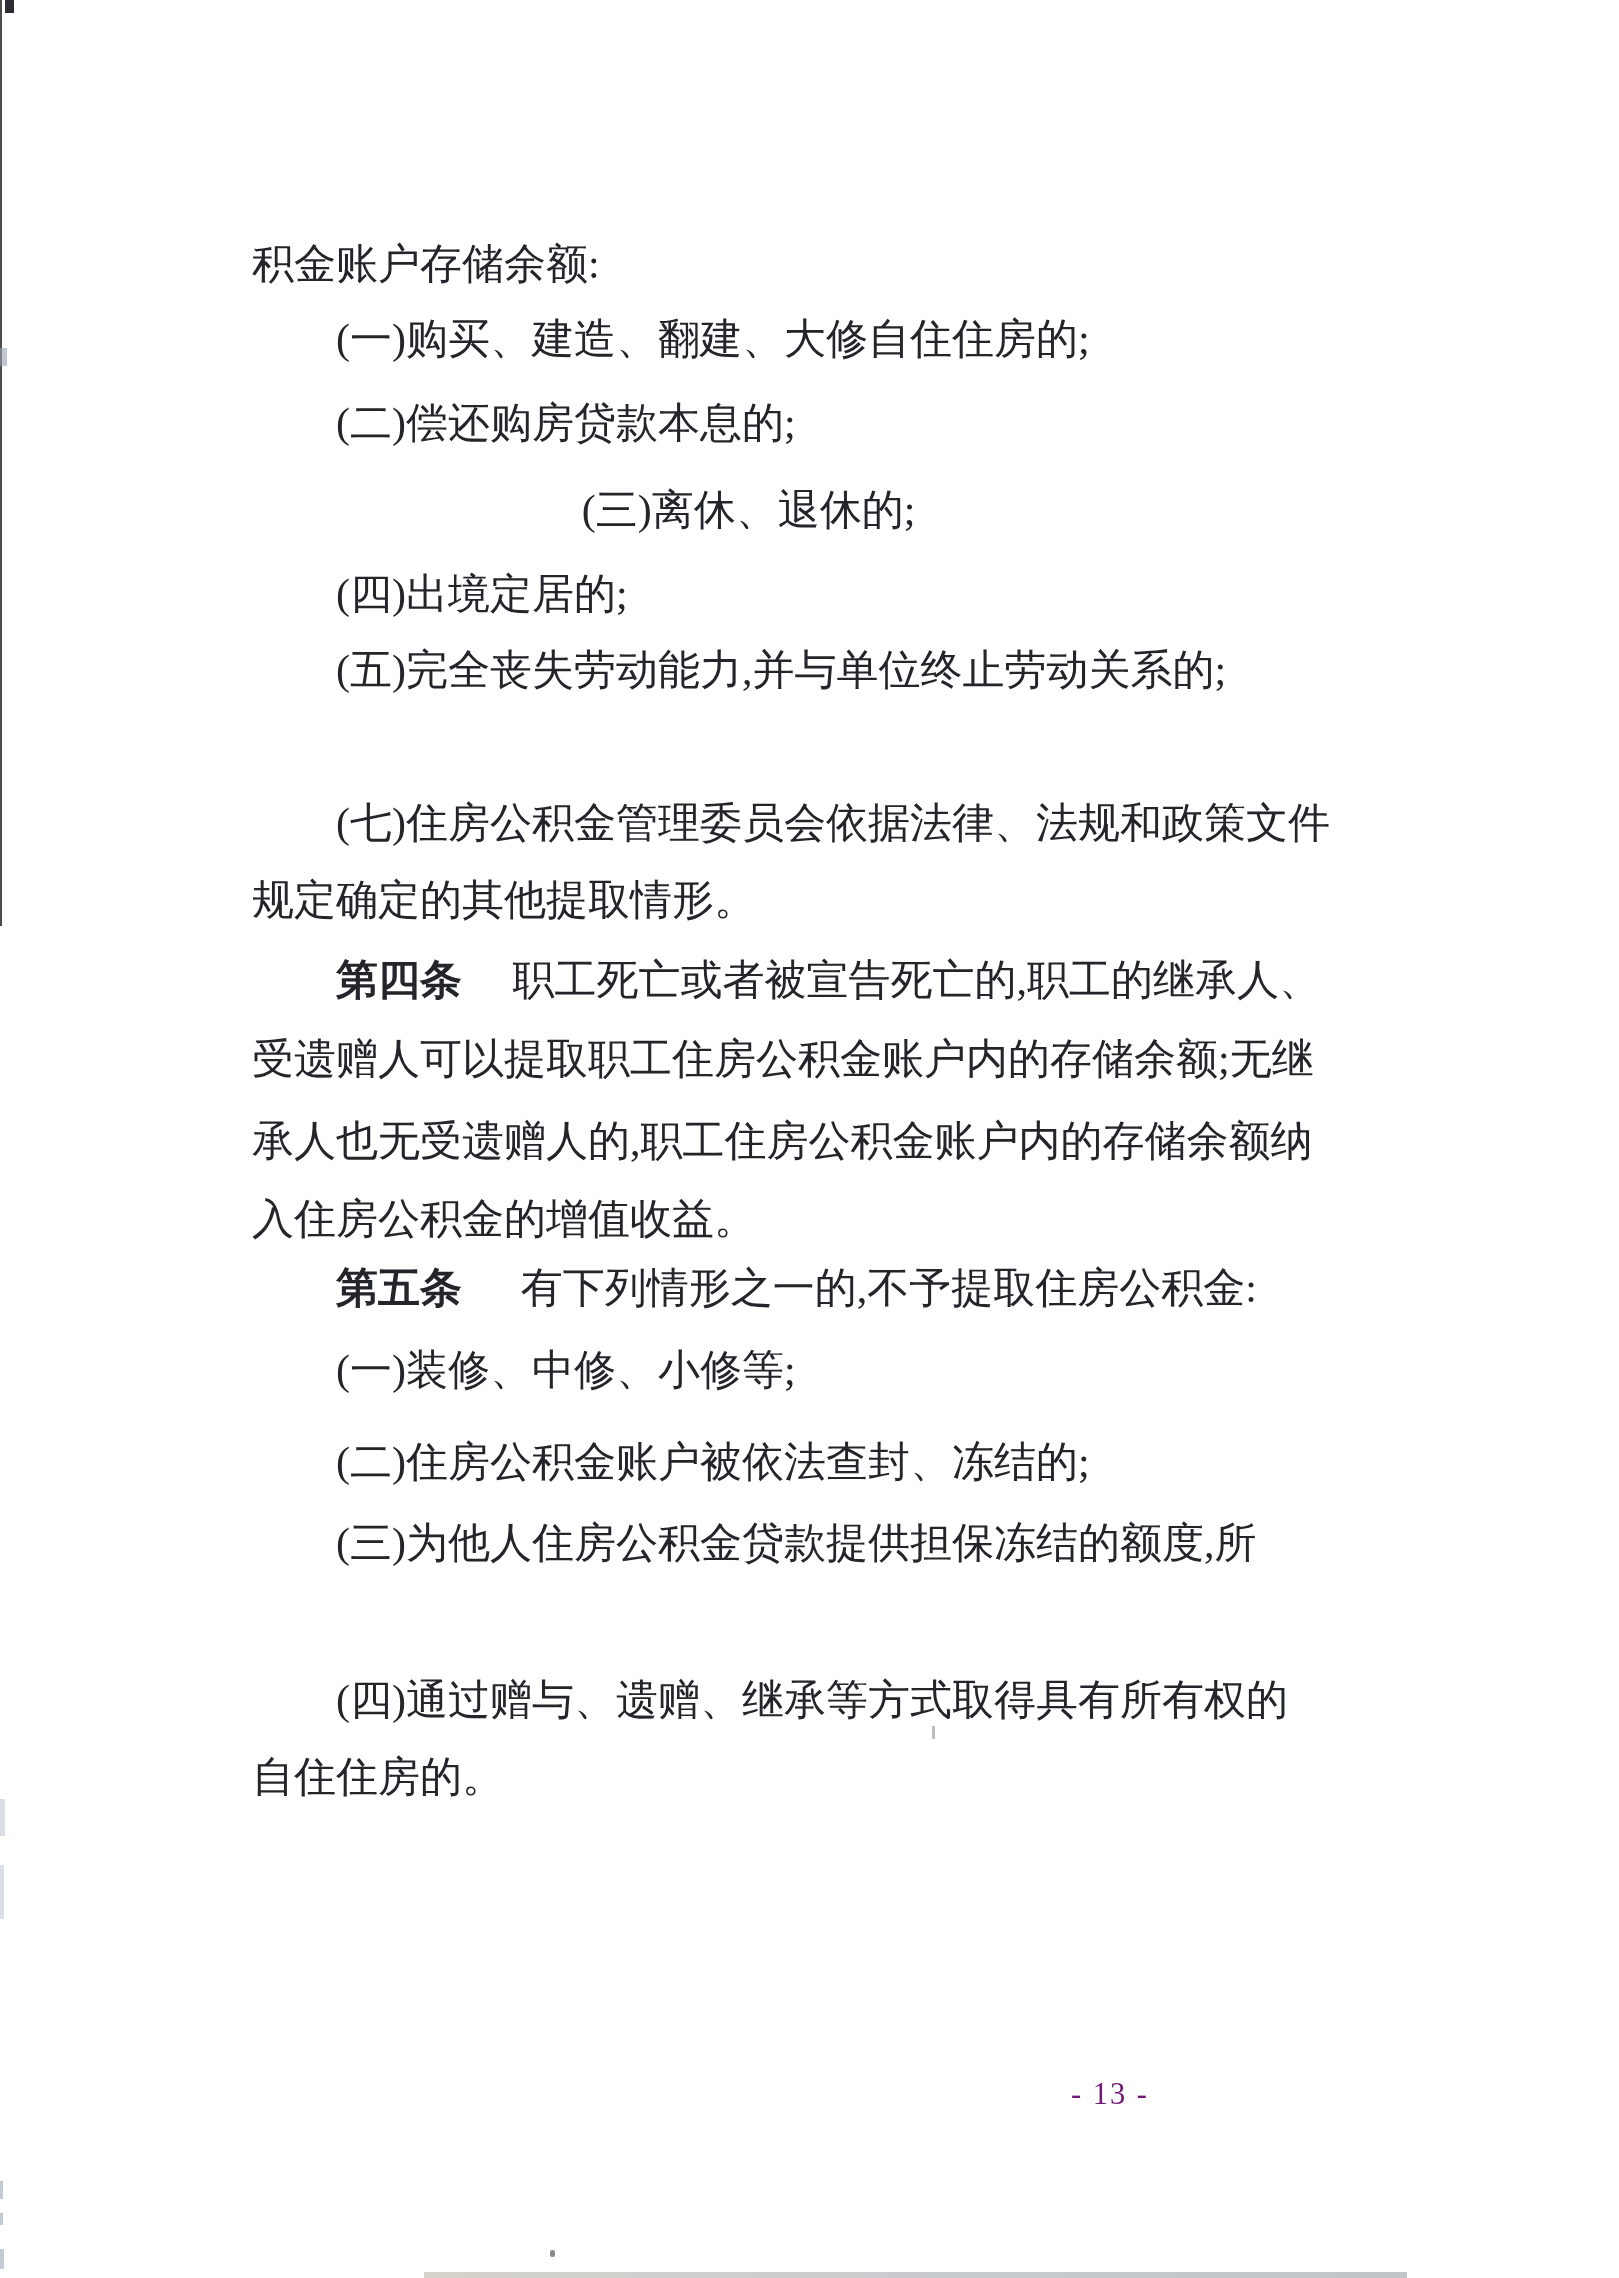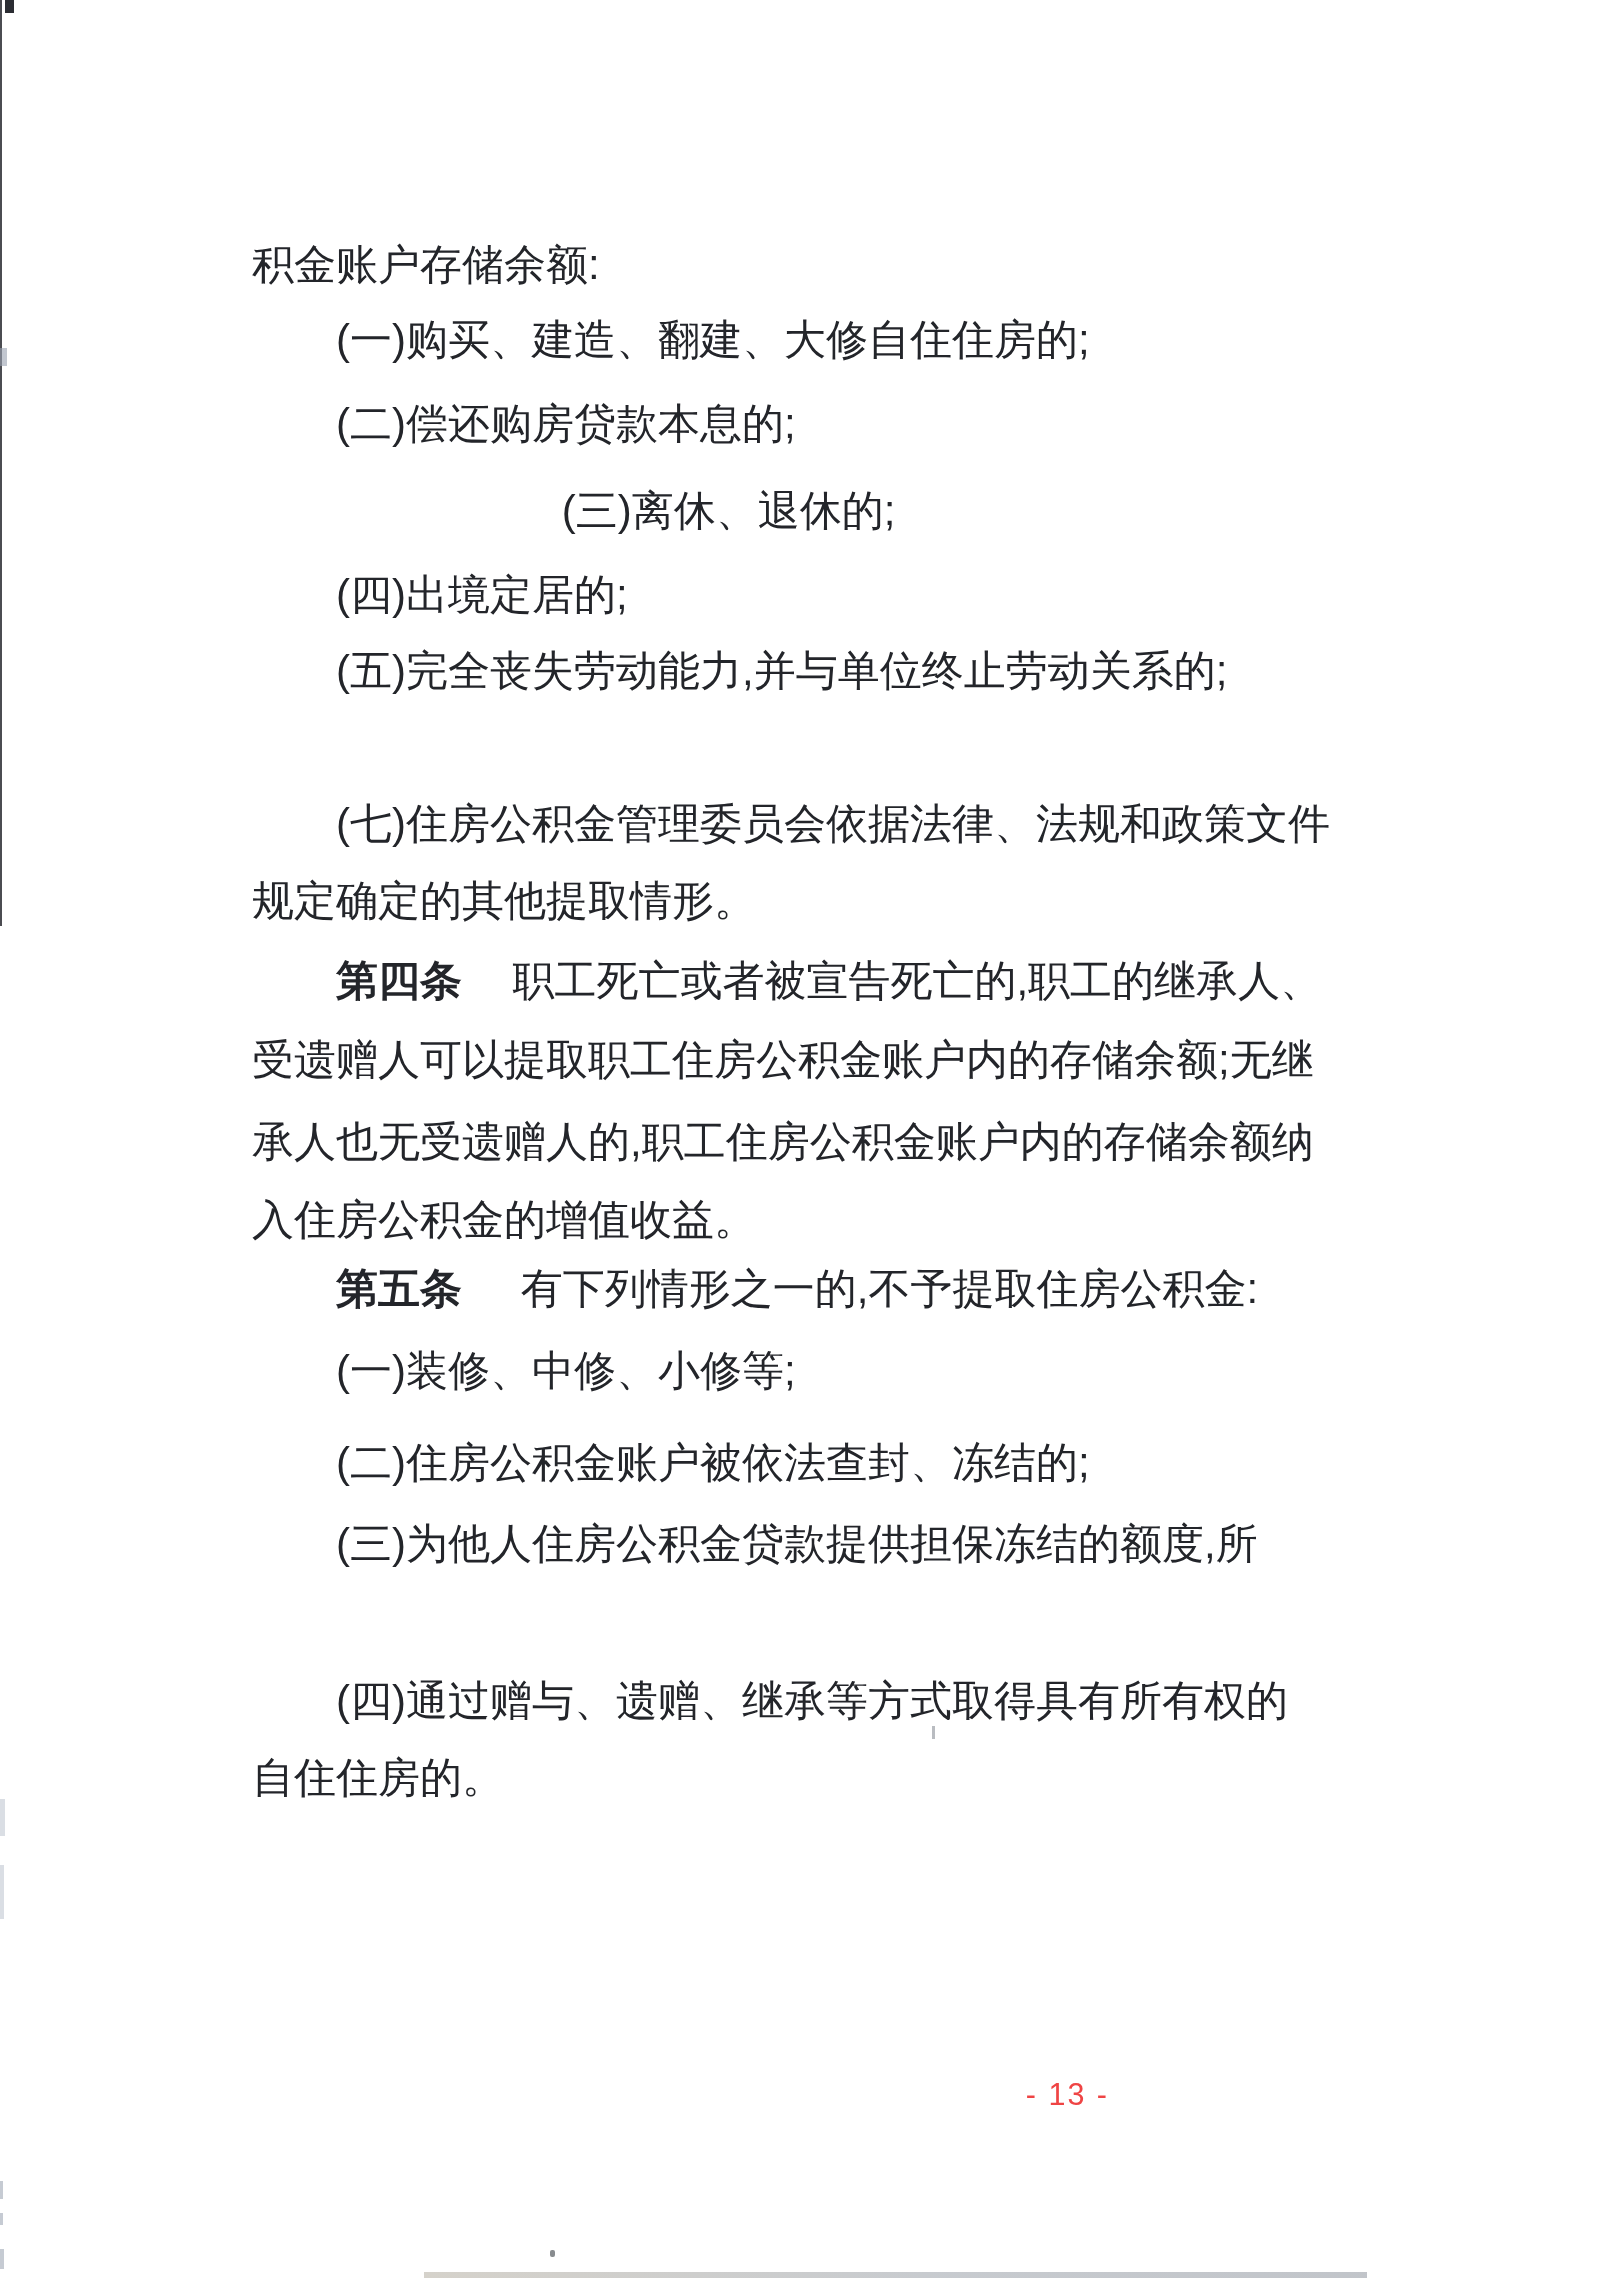--- a/index.html
+++ b/index.html
@@ -6,22 +6,23 @@
     --ink:#23252a;
     --paper:#ffffff;
   }
   html,body{margin:0;padding:0;background:#fff;}
   .page{
     position:relative;
     width:1367px;
     height:2278px;
     background:var(--paper);
     overflow:hidden;
-    font-family:Liberation Sans, sans-serif;
+    font-family:Liberation Serif, serif;
     color:var(--ink);
+    padding-left:40px;
   }
   .line{
     position:absolute;
     left:252px;
     right:246px;
     font-size:42px;
     line-height:49px;
     white-space:nowrap;
     color:var(--ink);
   }
@@ -65,21 +66,21 @@
     color:var(--ink);
   }
   .chapter-heading .chapter{margin-right:1.3em;}
   .page-number{
     position:absolute;
     top:2077px;
     right:258px;
     font-size:30.5px;
     line-height:35px;
     letter-spacing:2px;
-    color:#ef4444;
+    color:#701a75;
   }
   
   .artifact{position:absolute;}
   .edge-line{left:0;top:0;width:2px;height:926px;background:#2b2d33;opacity:.85;}
   .corner-nub{left:4.9px;top:0;width:8.9px;height:12.8px;background:#2b2d33;}
   .smudge-1{left:0;top:348px;width:6.9px;height:17.7px;background:#9aa2b0;opacity:.6;}
   .smudge-2{left:0;top:1799px;width:4.9px;height:37px;background:#aeb6c4;opacity:.45;}
   .smudge-3{left:0;top:1865px;width:3.9px;height:54px;background:#aeb6c4;opacity:.45;}
   .smudge-4{left:0;top:2181px;width:3px;height:17.7px;background:#8e97a8;opacity:.5;}
   .smudge-5{left:0;top:2213px;width:3px;height:11.8px;background:#8e97a8;opacity:.5;}

